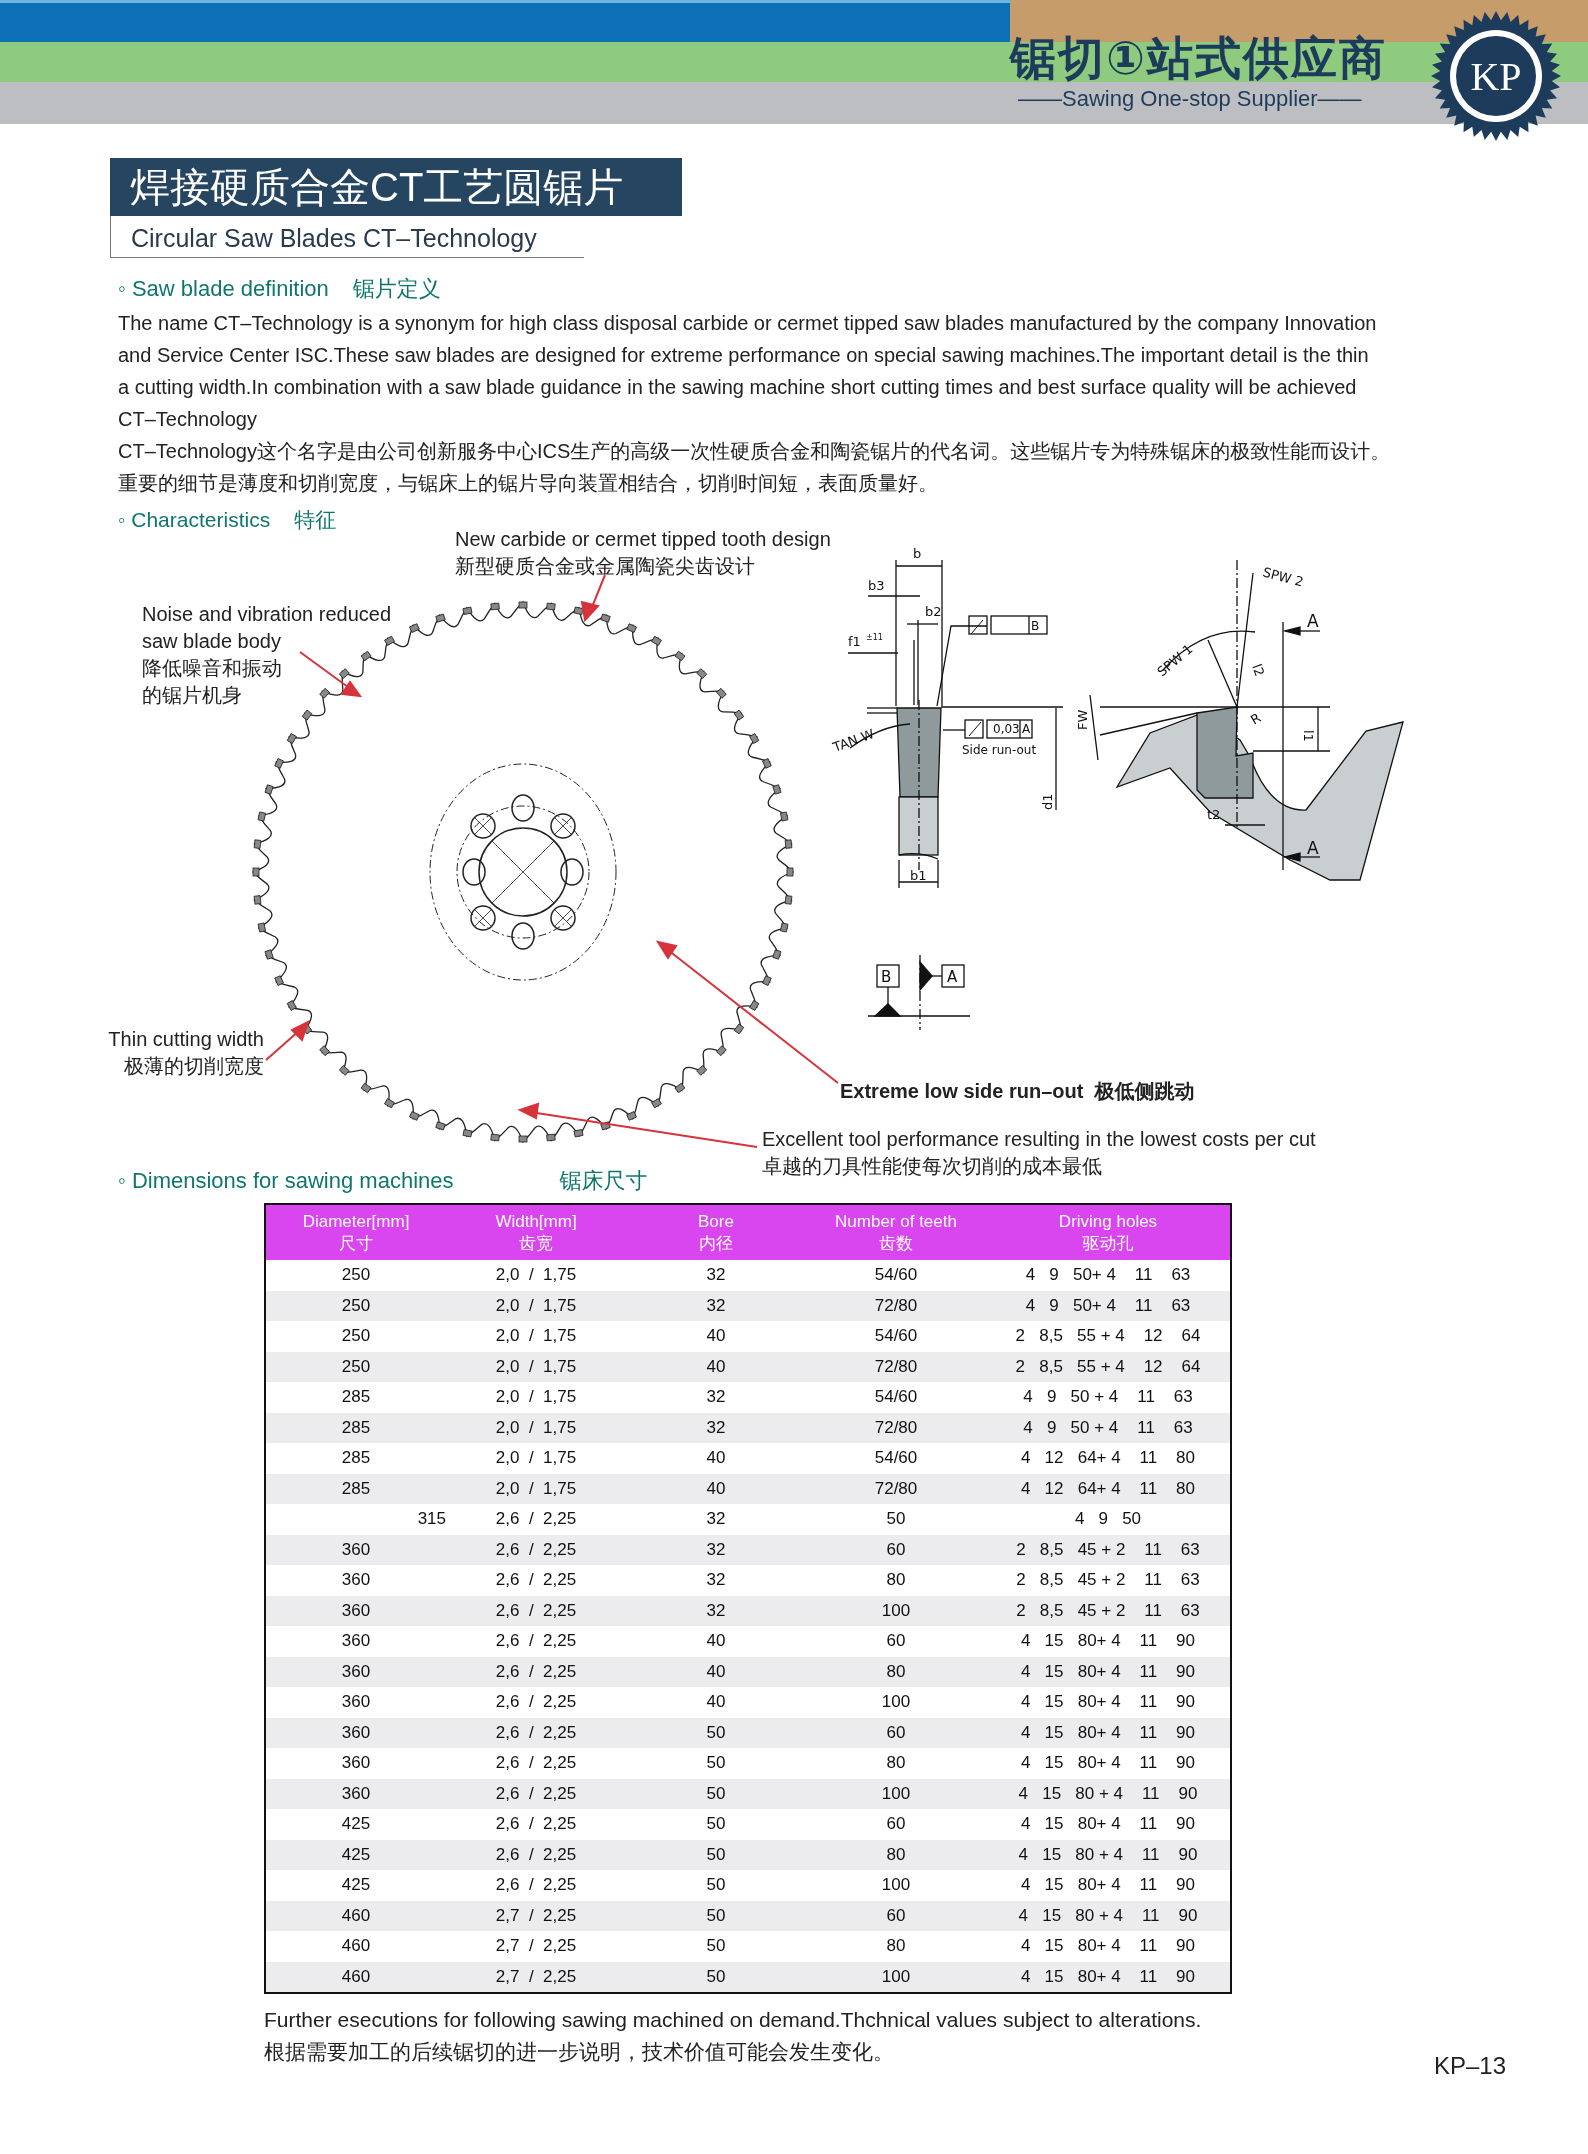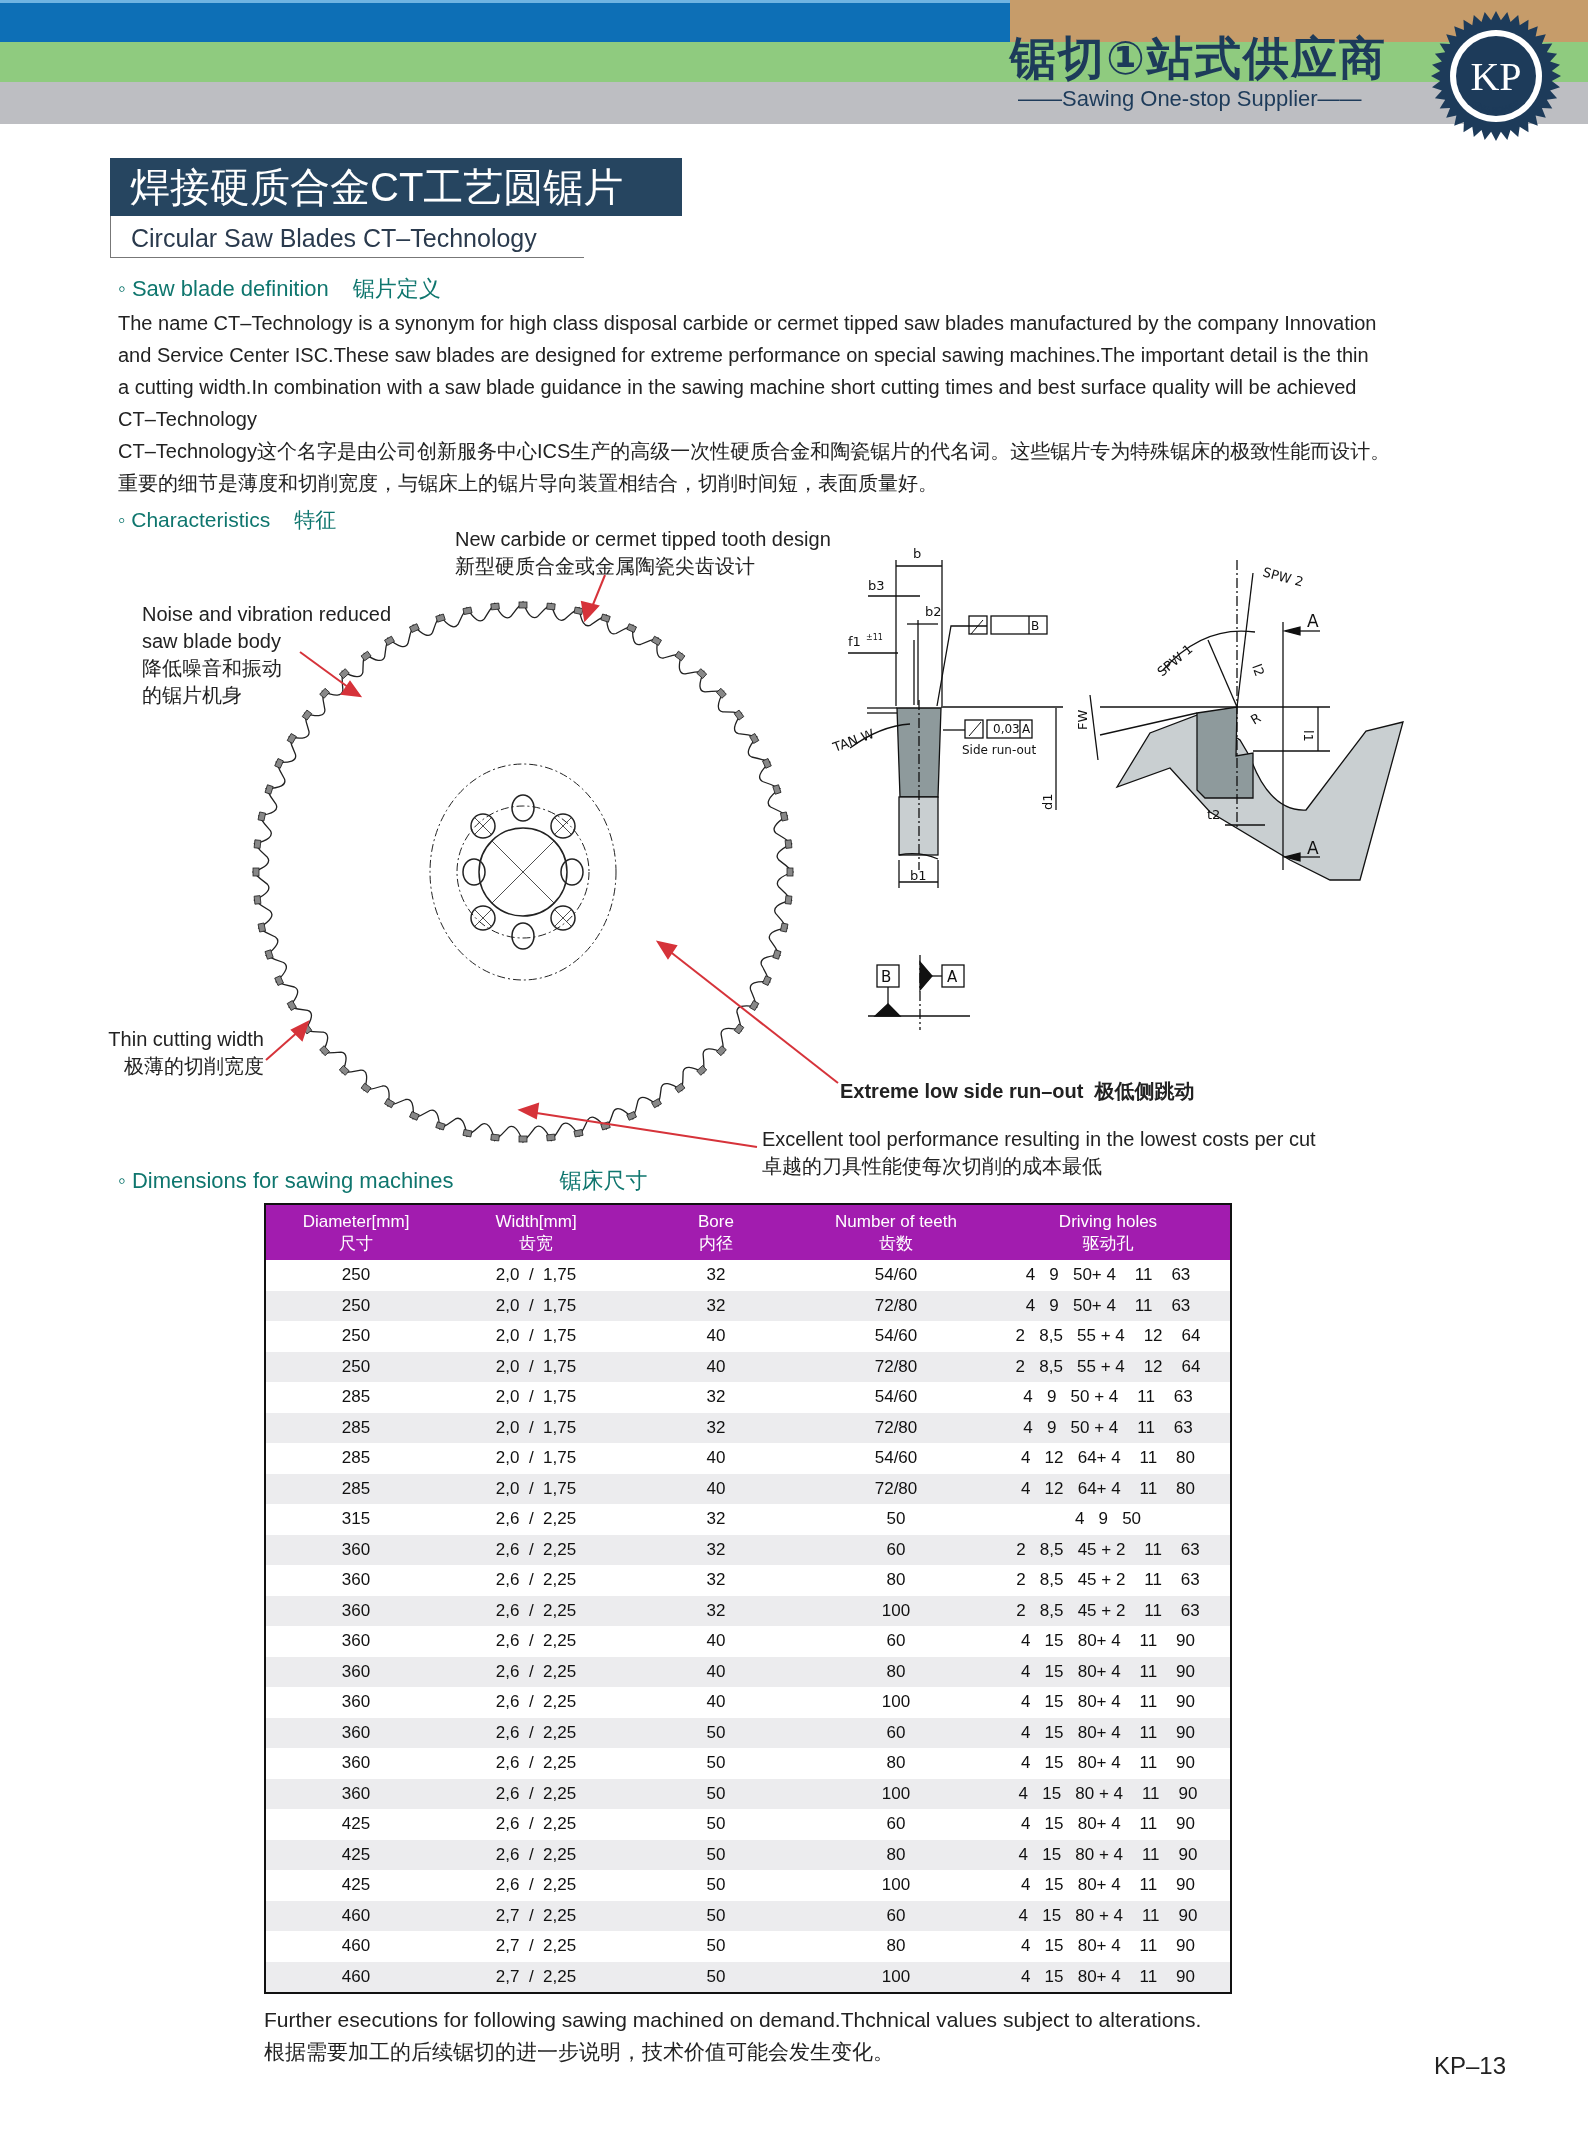--- a/index.html
+++ b/index.html
@@ -12,21 +12,21 @@
   .slogan-cn{position:absolute;left:1010px;top:28px;font-size:46px;font-weight:bold;color:#1d3b5a;letter-spacing:2px;font-family:"DejaVu Sans",sans-serif;}
   .slogan-en{position:absolute;left:1018px;top:86px;font-size:22px;color:#1d3b5a;}
   .logo{position:absolute;left:1430px;top:10px;width:132px;height:132px;}
   .title-box{position:absolute;left:110px;top:158px;width:572px;height:58px;background:#264560;color:#fff;font-size:40px;line-height:58px;padding-left:20px;box-sizing:border-box;}
   .subtitle{position:absolute;left:110px;top:216px;width:474px;height:42px;border-left:1px solid #777;border-bottom:1px solid #777;box-sizing:border-box;padding-left:20px;font-size:25px;line-height:44px;color:#2a3a4d;}
   .sec{position:absolute;color:#0f766e;font-size:22px;}
   .sec .cn{margin-left:24px;}
   .para{position:absolute;left:118px;width:1360px;font-size:20px;line-height:32px;color:#222;}
   .lbl{position:absolute;font-size:20px;line-height:27px;color:#222;}
   table.dims{position:absolute;left:264px;top:1203px;width:968px;border-collapse:collapse;border:2px solid #111;font-family:"Liberation Sans Narrow","Liberation Sans",sans-serif;}
-  table.dims th{background:#a21caf;color:#fff;font-weight:normal;font-size:17px;line-height:22px;padding:6px 0 5px;}
+  table.dims th{background:#d946ef;color:#fff;font-weight:normal;font-size:17px;line-height:22px;padding:6px 0 5px;}
   table.dims td{font-size:17px;height:30.5px;text-align:center;padding:0;color:#111;}
   table.dims tr:nth-child(even) td{background:#ececee;}
   .note{position:absolute;left:264px;font-size:21px;color:#222;}
   .pageno{position:absolute;left:1434px;top:2052px;font-size:24px;color:#222;}
 </style>
 </head>
 <body>
 
 <div class="band band-blue"></div>
 <div class="band band-tan"></div>
@@ -342,21 +342,21 @@
         <td style="white-space: pre;">4   12   64+ 4    11    80</td>
       </tr>
       <tr>
         <td style="white-space: pre;">285</td>
         <td style="white-space: pre;">2,0  /  1,75</td>
         <td style="white-space: pre;">40</td>
         <td style="white-space: pre;">72/80</td>
         <td style="white-space: pre;">4   12   64+ 4    11    80</td>
       </tr>
       <tr>
-        <td style="white-space: pre;">315</td>
+        <td style="white-space: pre; text-align: right;">315</td>
         <td style="white-space: pre;">2,6  /  2,25</td>
         <td style="white-space: pre;">32</td>
         <td style="white-space: pre;">50</td>
         <td style="white-space: pre;">4   9   50</td>
       </tr>
       <tr>
         <td style="white-space: pre;">360</td>
         <td style="white-space: pre;">2,6  /  2,25</td>
         <td style="white-space: pre;">32</td>
         <td style="white-space: pre;">60</td>

